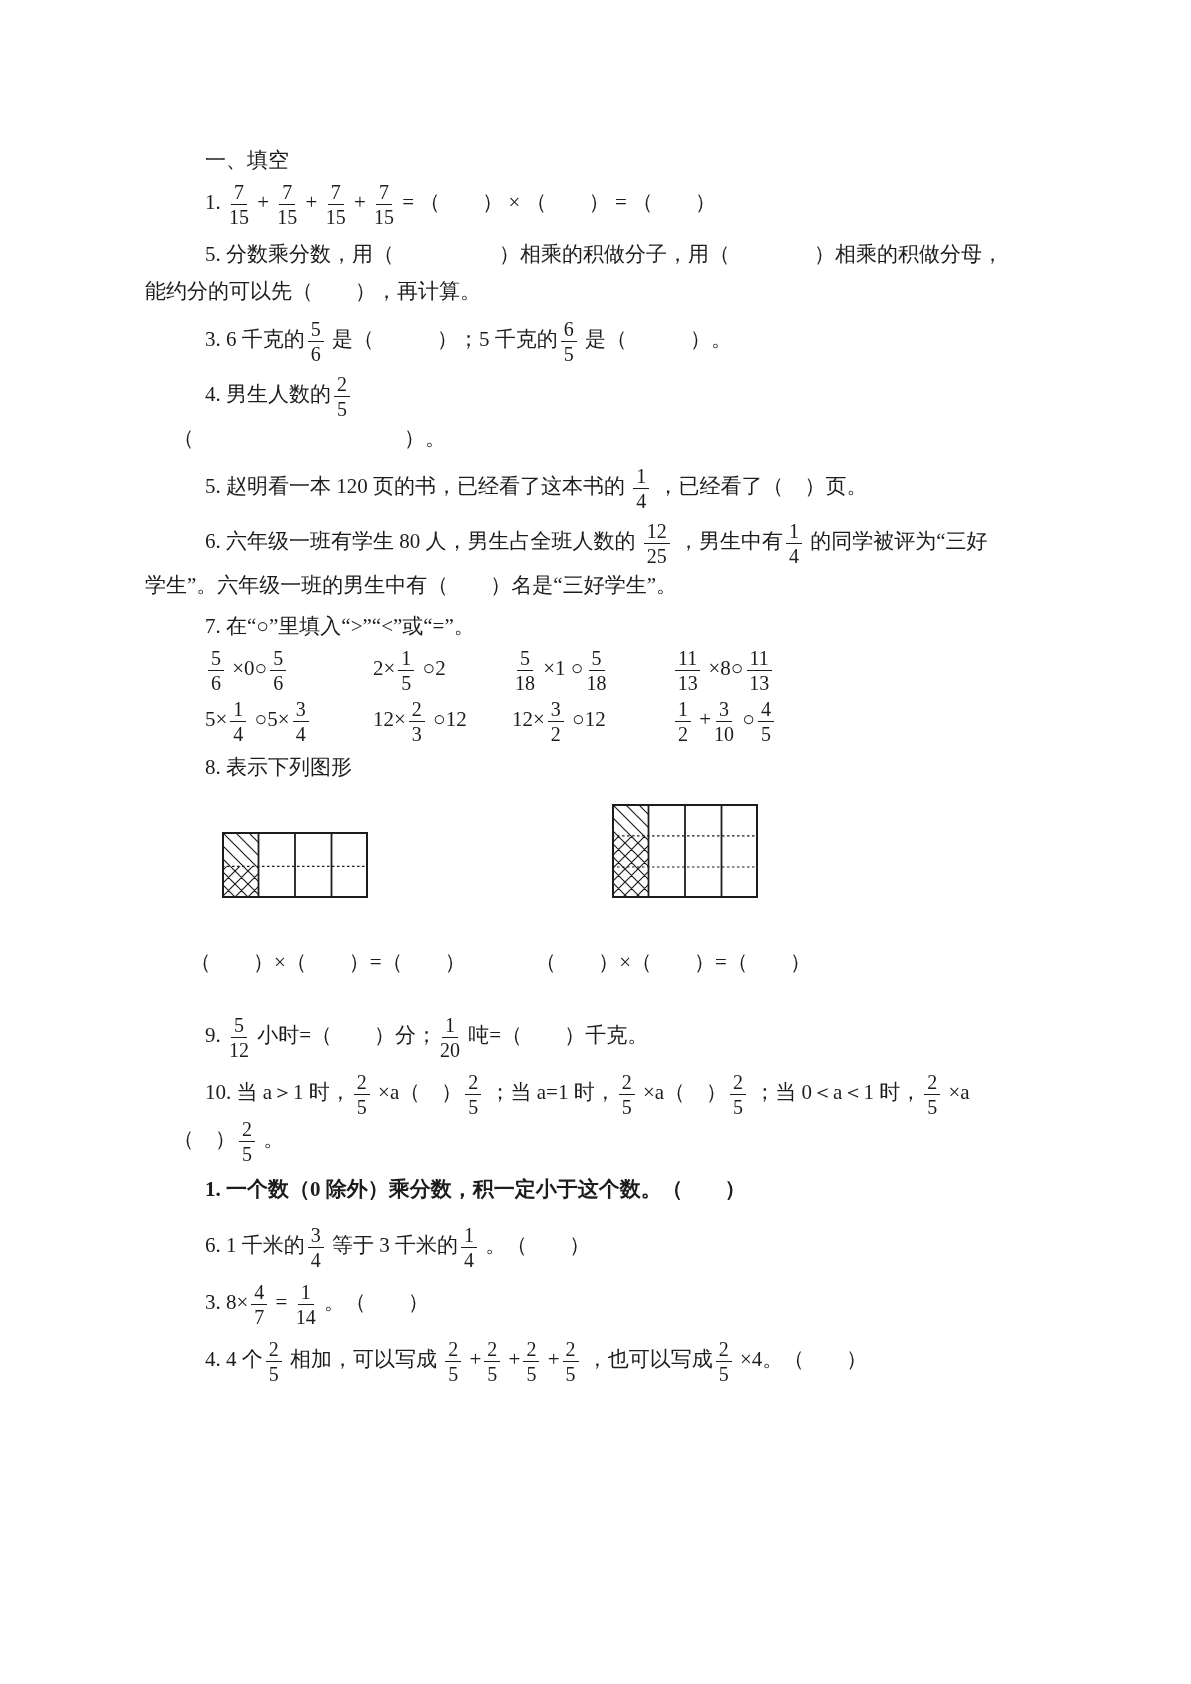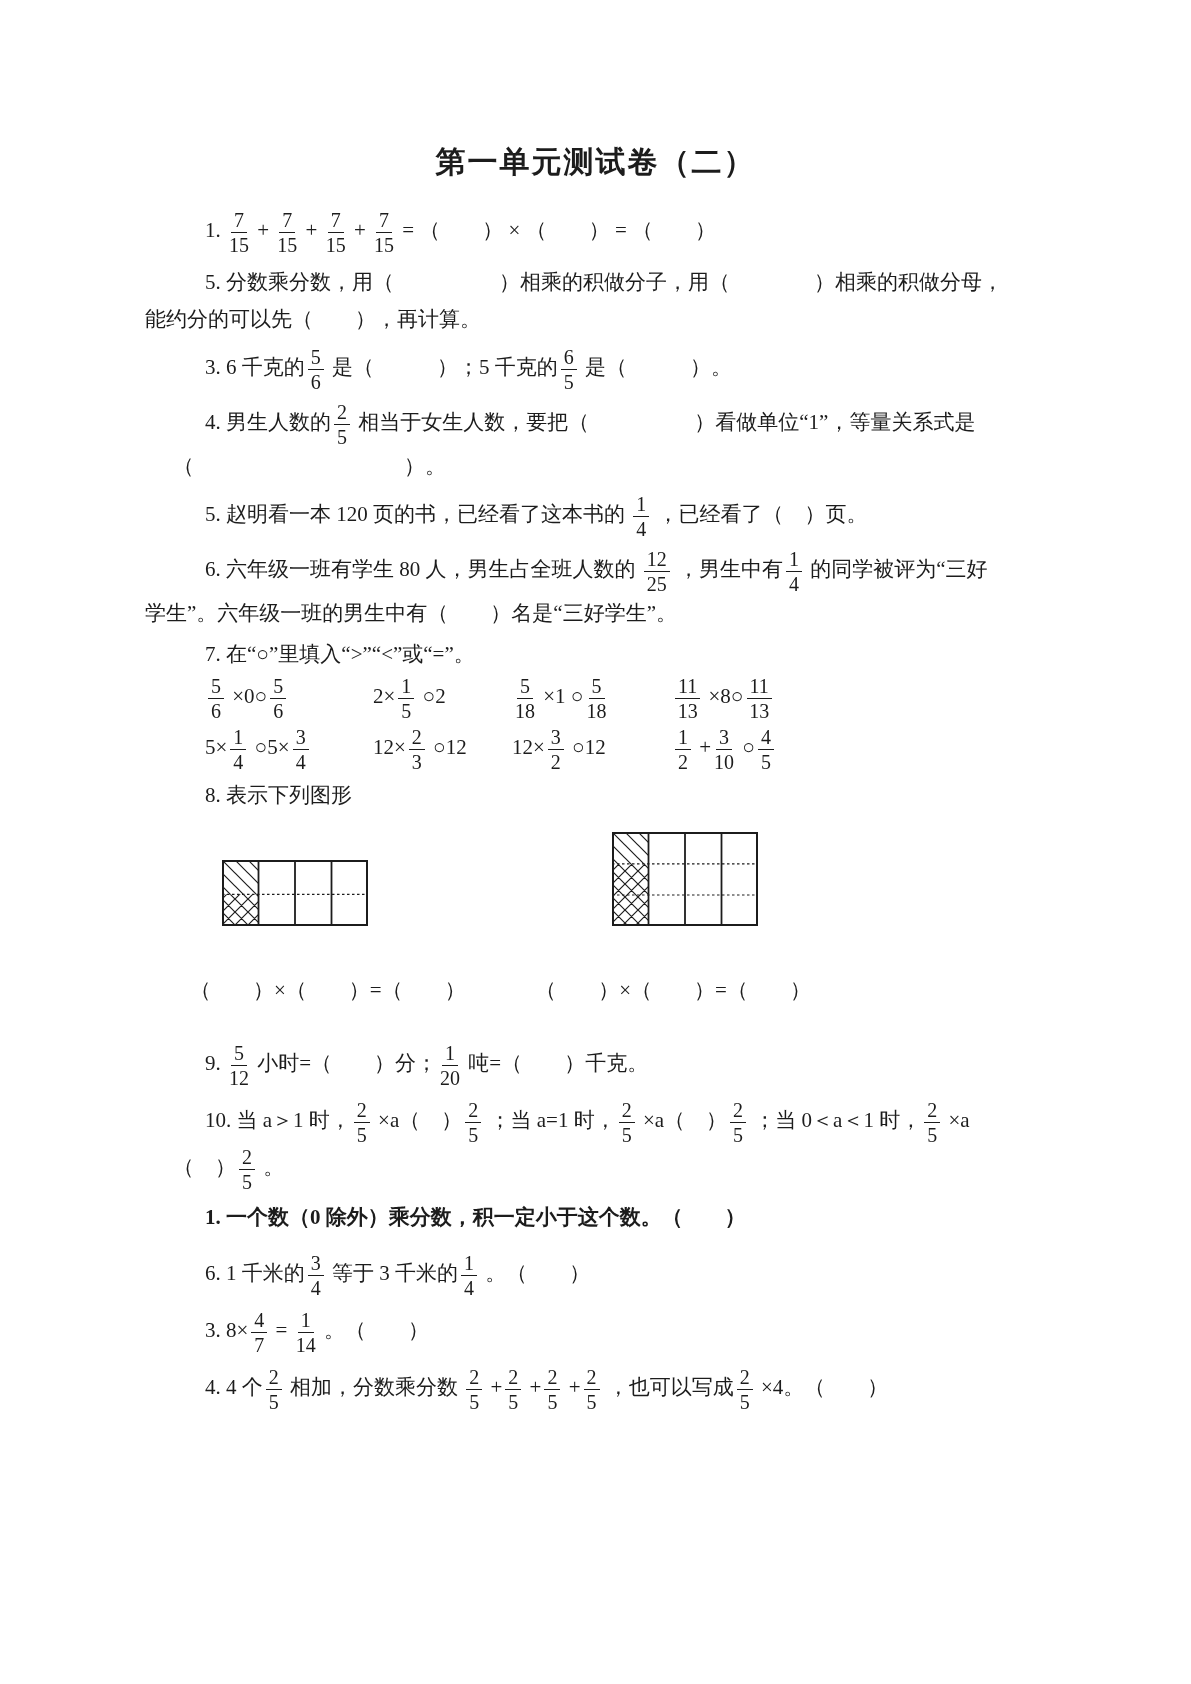--- a/index.html
+++ b/index.html
@@ -70,22 +70,22 @@
   .diagram-right { margin-left:244px; }
   .formula-row { font-size:21px; line-height:36px; margin-bottom:34px; white-space:nowrap; }
   .formula-left { display:inline-block; width:340px; margin-left:45px; }
   .formula-right { display:inline-block; }
 </style>
 </head>
 <body>
 
 <div class="page">
 
-  <div class="title">第一单元测试卷（二）</div>
-
+
+  <div class="line indent mb2">一、填空</div>
 
   <div class="line indent mb8"><span>1. </span><span class="frac">
         <span class="num">7</span>
         <span class="den">15</span>
       </span><span> + </span><span class="frac">
         <span class="num">7</span>
         <span class="den">15</span>
       </span><span> + </span><span class="frac">
         <span class="num">7</span>
         <span class="den">15</span>
@@ -101,21 +101,21 @@
         <span class="num">5</span>
         <span class="den">6</span>
       </span><span> 是（　　　）；5 千克的</span><span class="frac">
         <span class="num">6</span>
         <span class="den">5</span>
       </span><span> 是（　　　）。</span></div>
 
   <div class="line indent"><span>4. 男生人数的</span><span class="frac">
         <span class="num">2</span>
         <span class="den">5</span>
-      </span><span> 相当于女生人数，要把（　　　　　）看做单位“1”，等量关系式是</span></div>
+      </span></div>
   <div class="line indent-sm mb8"><span>（　　　　　　　　　　）。</span></div>
 
   <div class="line indent mb8"><span>5. 赵明看一本 120 页的书，已经看了这本书的 </span><span class="frac">
         <span class="num">1</span>
         <span class="den">4</span>
       </span><span> ，已经看了（　）页。</span></div>
 
   <div class="line indent"><span>6. 六年级一班有学生 80 人，男生占全班人数的 </span><span class="frac">
         <span class="num">12</span>
         <span class="den">25</span>
@@ -265,21 +265,21 @@
   <div class="line indent mb10"><span>3. 8×</span><span class="frac">
         <span class="num">4</span>
         <span class="den">7</span>
       </span><span> = </span><span class="frac">
         <span class="num">1</span>
         <span class="den">14</span>
       </span><span> 。（　　）</span></div>
   <div class="line indent"><span>4. 4 个</span><span class="frac">
         <span class="num">2</span>
         <span class="den">5</span>
-      </span><span> 相加，分数乘分数 </span><span class="frac">
+      </span><span> 相加，可以写成 </span><span class="frac">
         <span class="num">2</span>
         <span class="den">5</span>
       </span><span> +</span><span class="frac">
         <span class="num">2</span>
         <span class="den">5</span>
       </span><span> +</span><span class="frac">
         <span class="num">2</span>
         <span class="den">5</span>
       </span><span> +</span><span class="frac">
         <span class="num">2</span>

